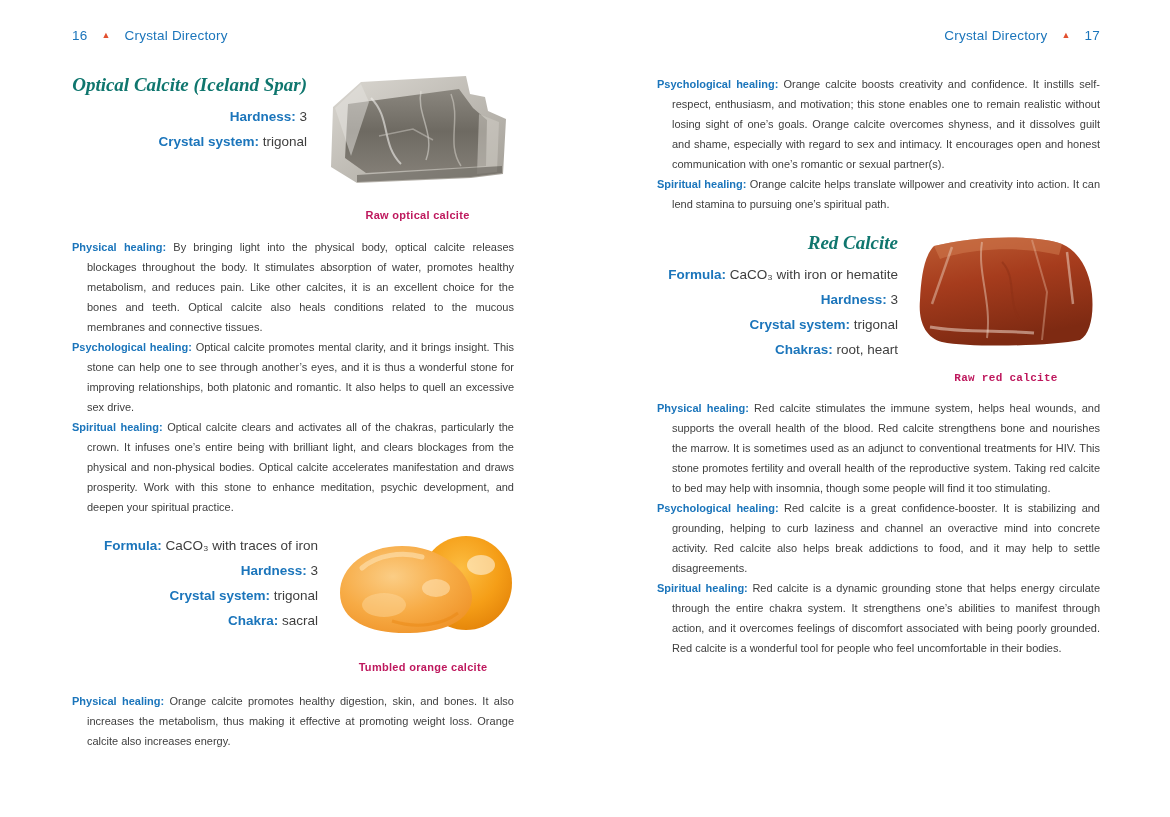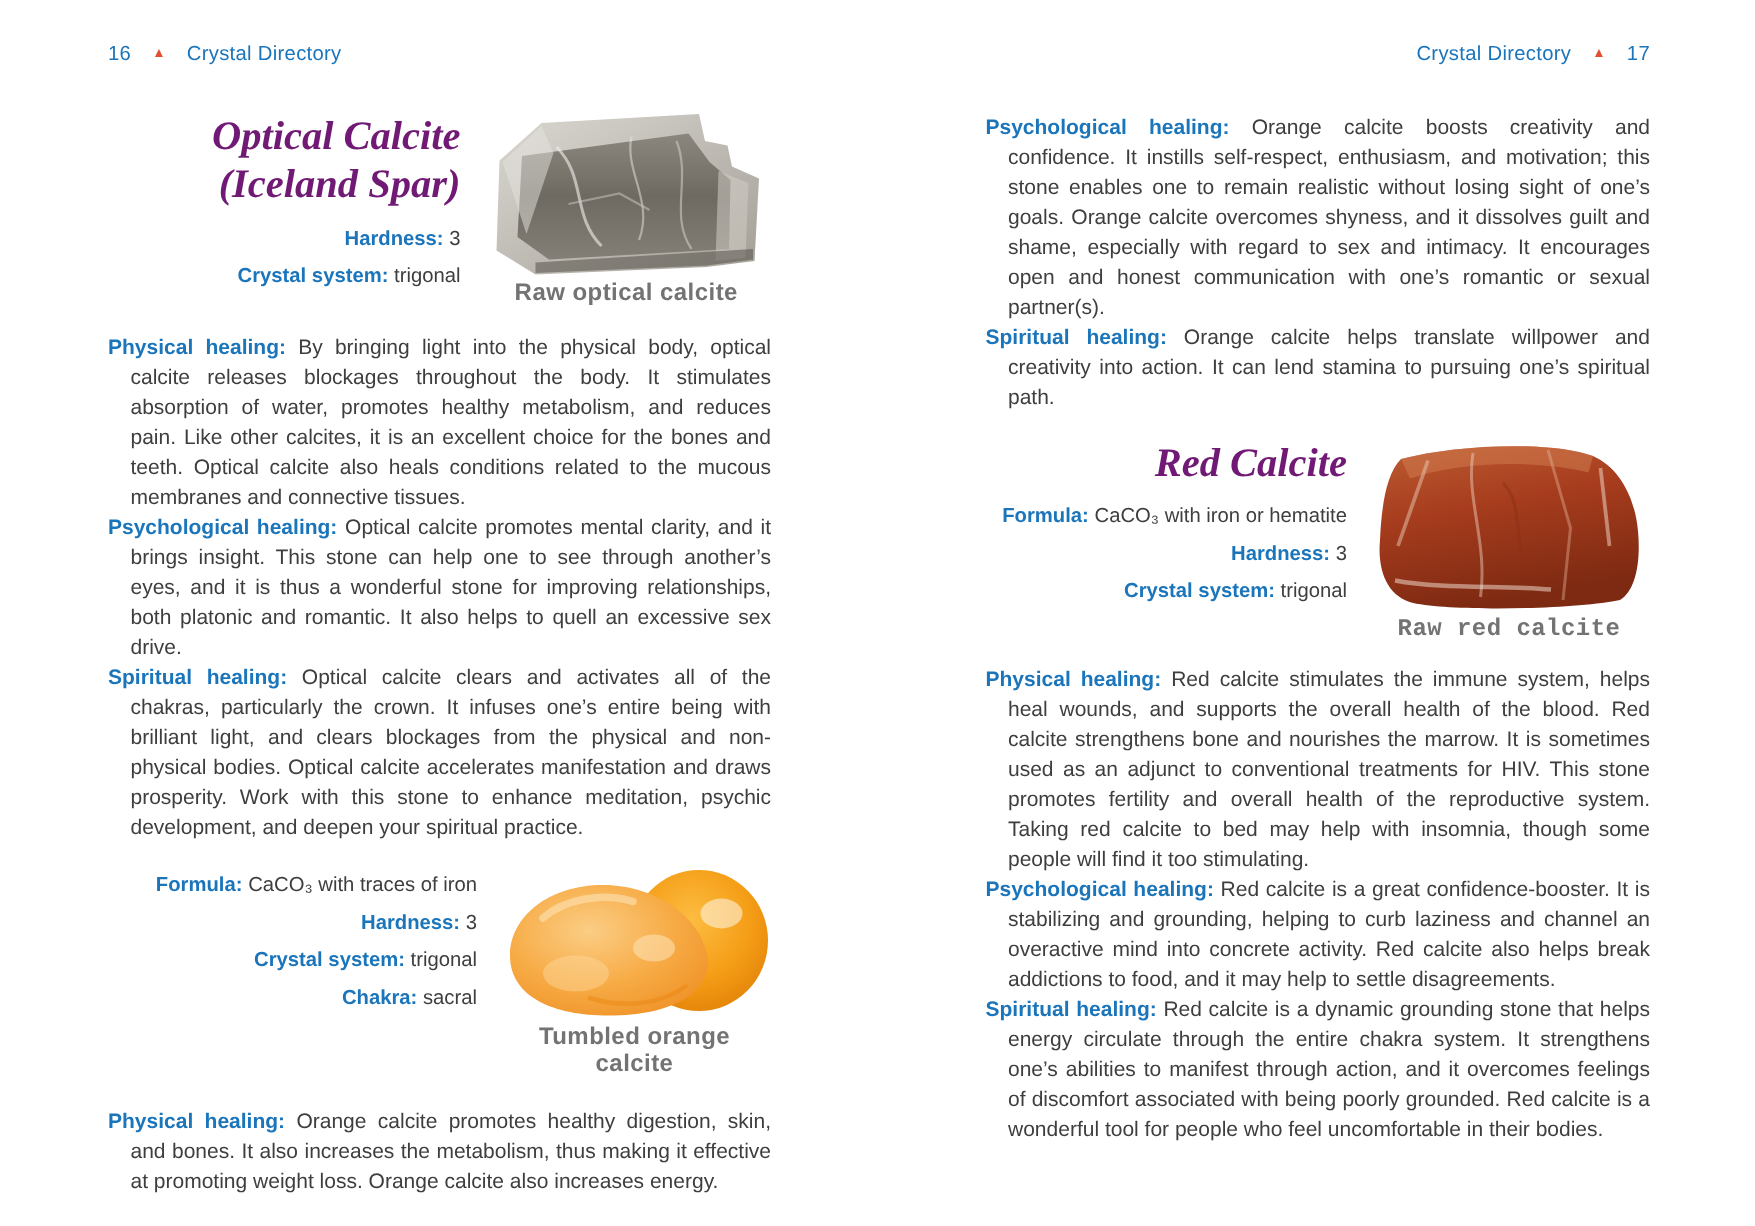--- a/index.html
+++ b/index.html
@@ -23,38 +23,38 @@
   .page-left  .page-header { justify-content: flex-start; }
   .page-right .page-header { justify-content: flex-end; }
   .page-header .gap-sm { width: 14px; }
   .tri { color: #e2502e; font-size: 9px; line-height: 1; }
 
   .section { display: flex; align-items: flex-start; }
   .sec-info { flex: 1; text-align: right; padding-right: 14px; }
   .crystal-title {
     font-family: "Liberation Serif", "DejaVu Serif", serif;
     font-style: italic; font-weight: bold;
-    color: #701a75; font-size: 27px;
+    color: #0f766e; font-size: 19px;
     margin: 0 0 7px 0; line-height: 1.2;
   }
   .spec { font-size: 13.5px; line-height: 25px; }
   .spec-label { color: #1b75bb; font-weight: bold; }
   .spec-value { color: #3e3e3e; }
 
   .photo-col { text-align: center; flex: none; }
   .photo-col.w-optical { width: 193px; }
   .photo-col.w-orange  { width: 182px; }
   .photo-col.w-red     { width: 188px; font-family: Liberation Mono, monospace; }
   .photo-caption {
-    color: #737373; font-weight: bold; font-size: 16px;
-    margin-top: 1px; text-align: center; letter-spacing: 0.3px;
+    color: #be185d; font-weight: bold; font-size: 11px;
+    margin-top: 23px; text-align: center; letter-spacing: 0.3px;
   }
 
   .entry {
-    font-size: 14px; line-height: 20px;
+    font-size: 11px; line-height: 20px;
     text-align: justify; margin: 0;
     padding-left: 15px; text-indent: -15px;
   }
   .plabel { color: #1b75bb; font-weight: bold; }
 
   .sec-optical { margin-bottom: 16px; }
   .sec-orange  { margin-top: 16px; margin-bottom: 18px; }
   .sec-red     { margin-top: 18px; margin-bottom: 14px; }
 
   svg { display: block; }
@@ -187,20 +187,24 @@
           <span class="spec-value">CaCO₃ with iron or hematite</span>
         </div>
         <div class="spec">
           <span class="spec-label">Hardness:</span>
           <span class="spec-value">3</span>
         </div>
         <div class="spec">
           <span class="spec-label">Crystal system:</span>
           <span class="spec-value">trigonal</span>
         </div>
+        <div class="spec">
+          <span class="spec-label">Chakras:</span>
+          <span class="spec-value">root, heart</span>
+        </div>
       </div>
       <div class="photo-col w-red">
         <svg width="188" height="117" viewBox="0 0 188 117">
           <defs>
             <linearGradient id="rc-body" x1="0" y1="0" x2="0.3" y2="1">
               <stop offset="0" stop-color="#bd5c33"></stop>
               <stop offset="0.45" stop-color="#a63c1d"></stop>
               <stop offset="1" stop-color="#7e2a12"></stop>
             </linearGradient>
           </defs>

